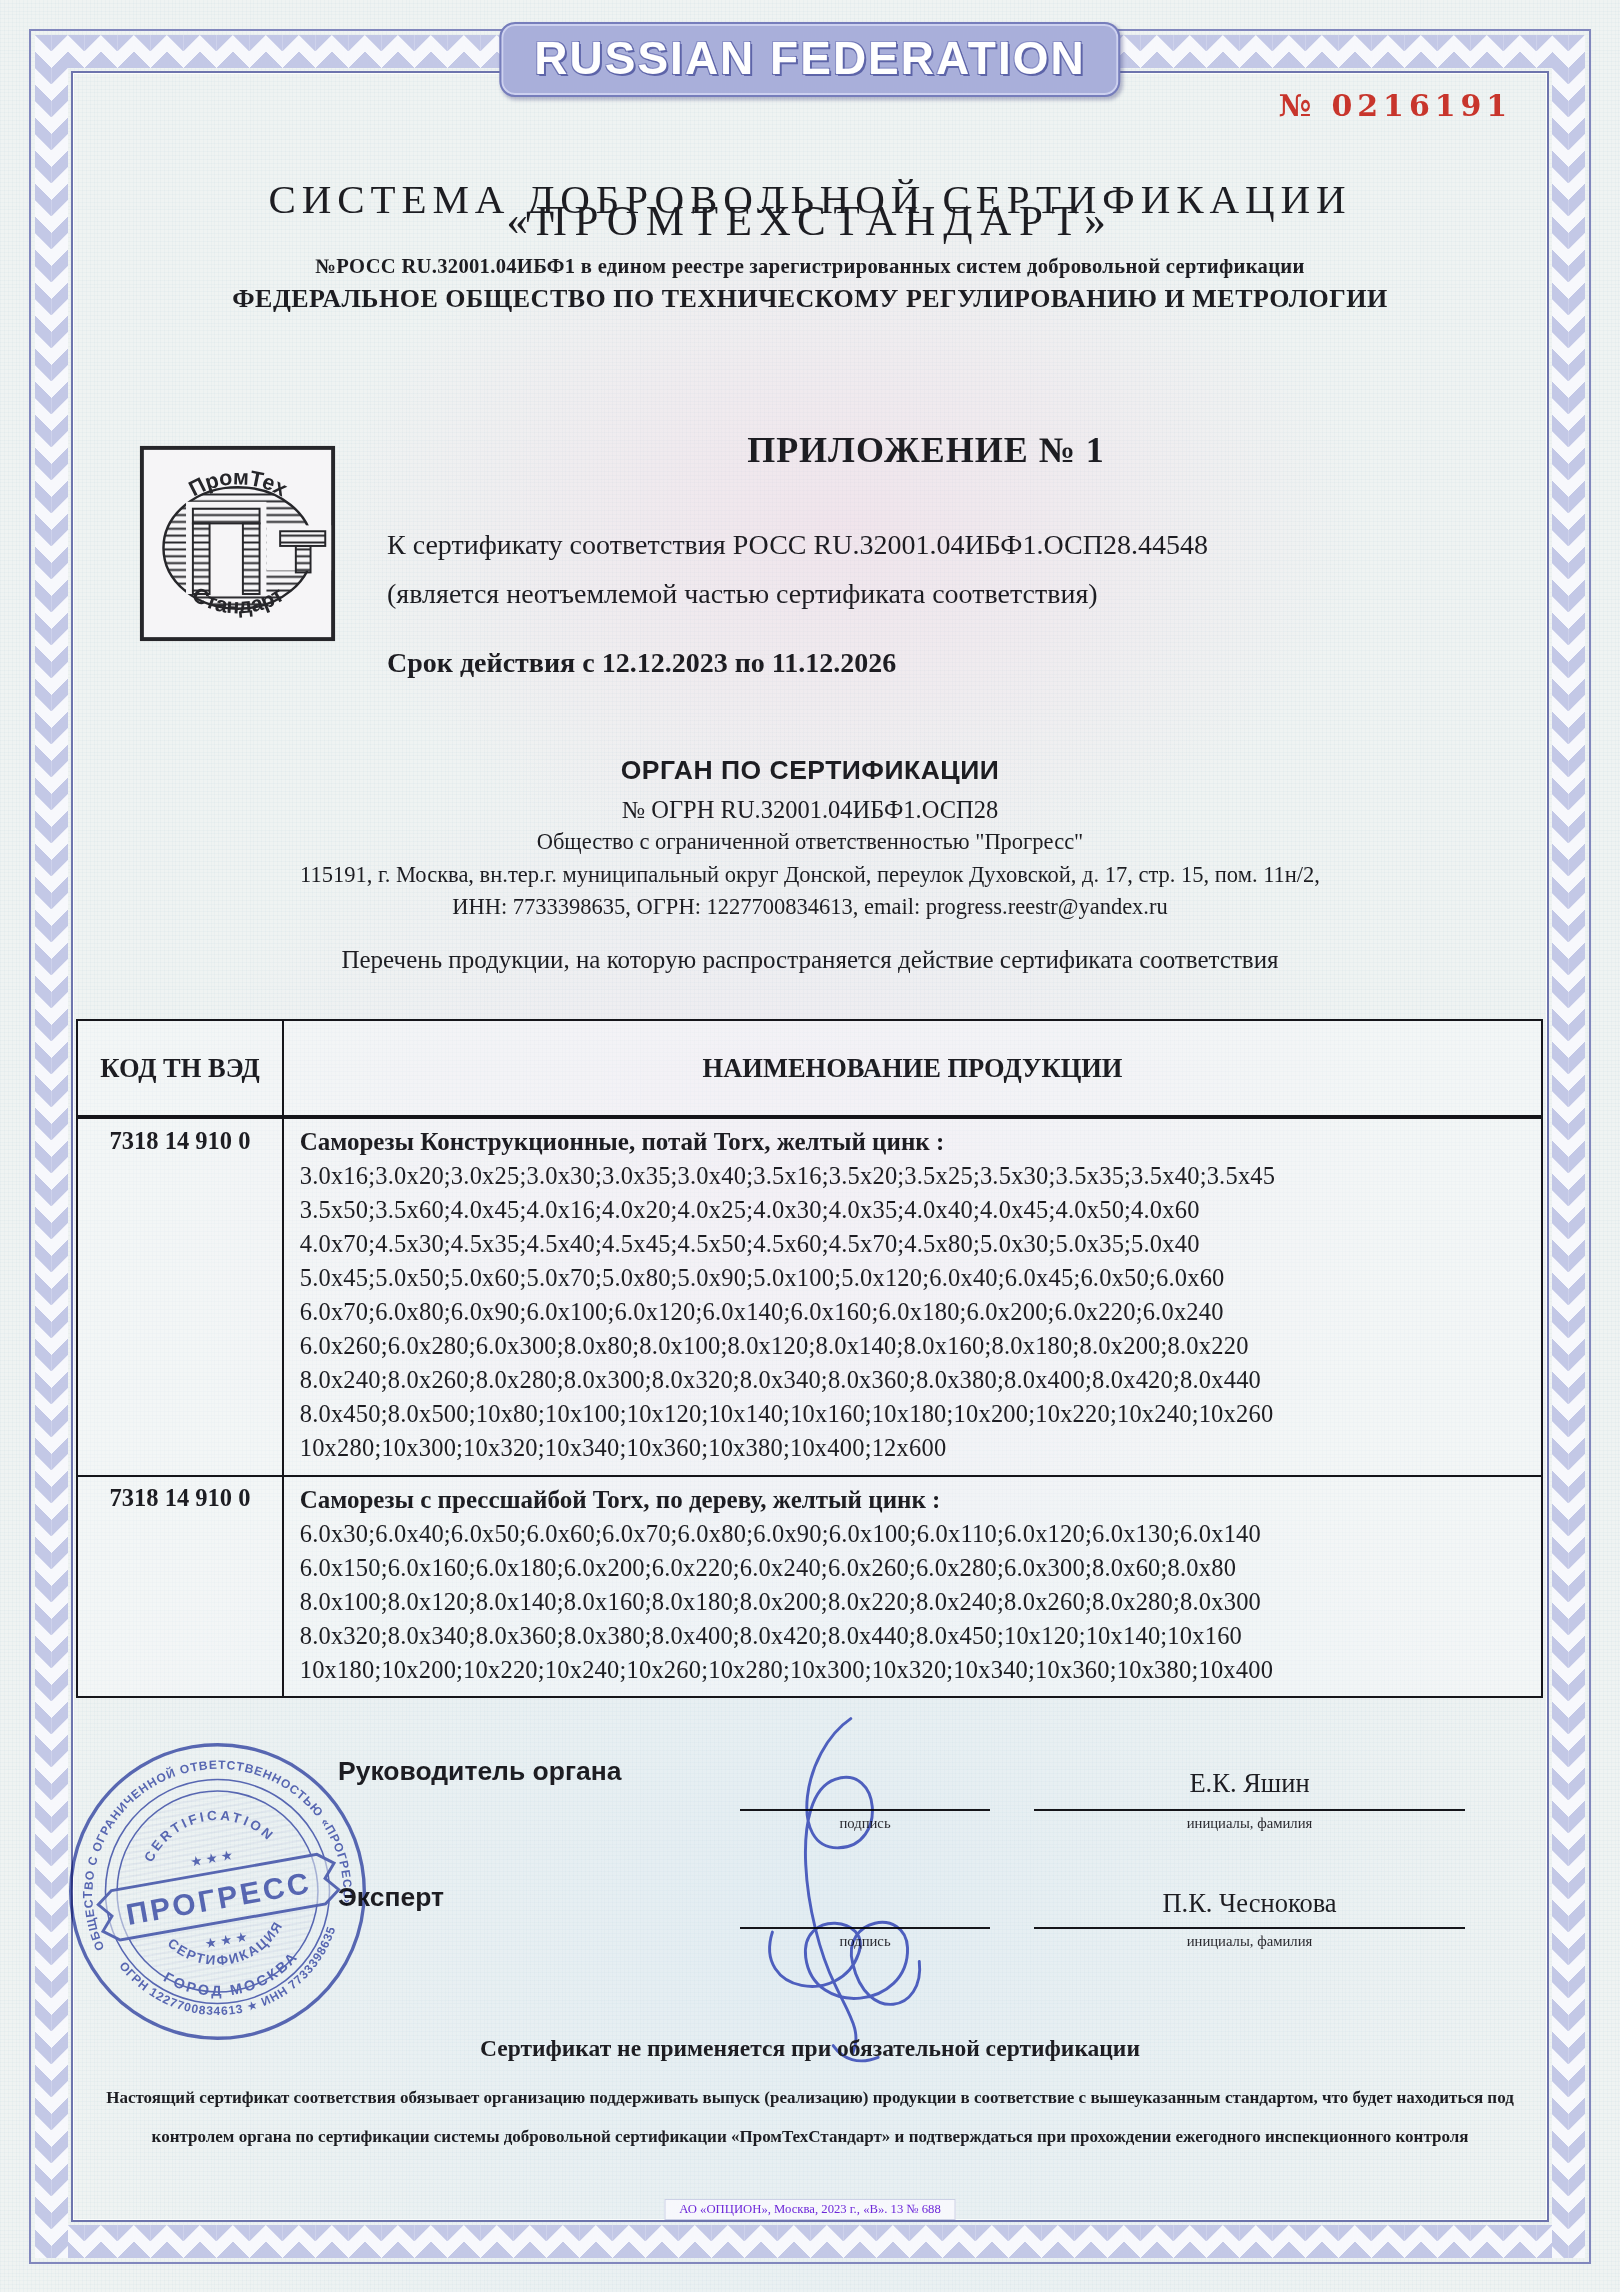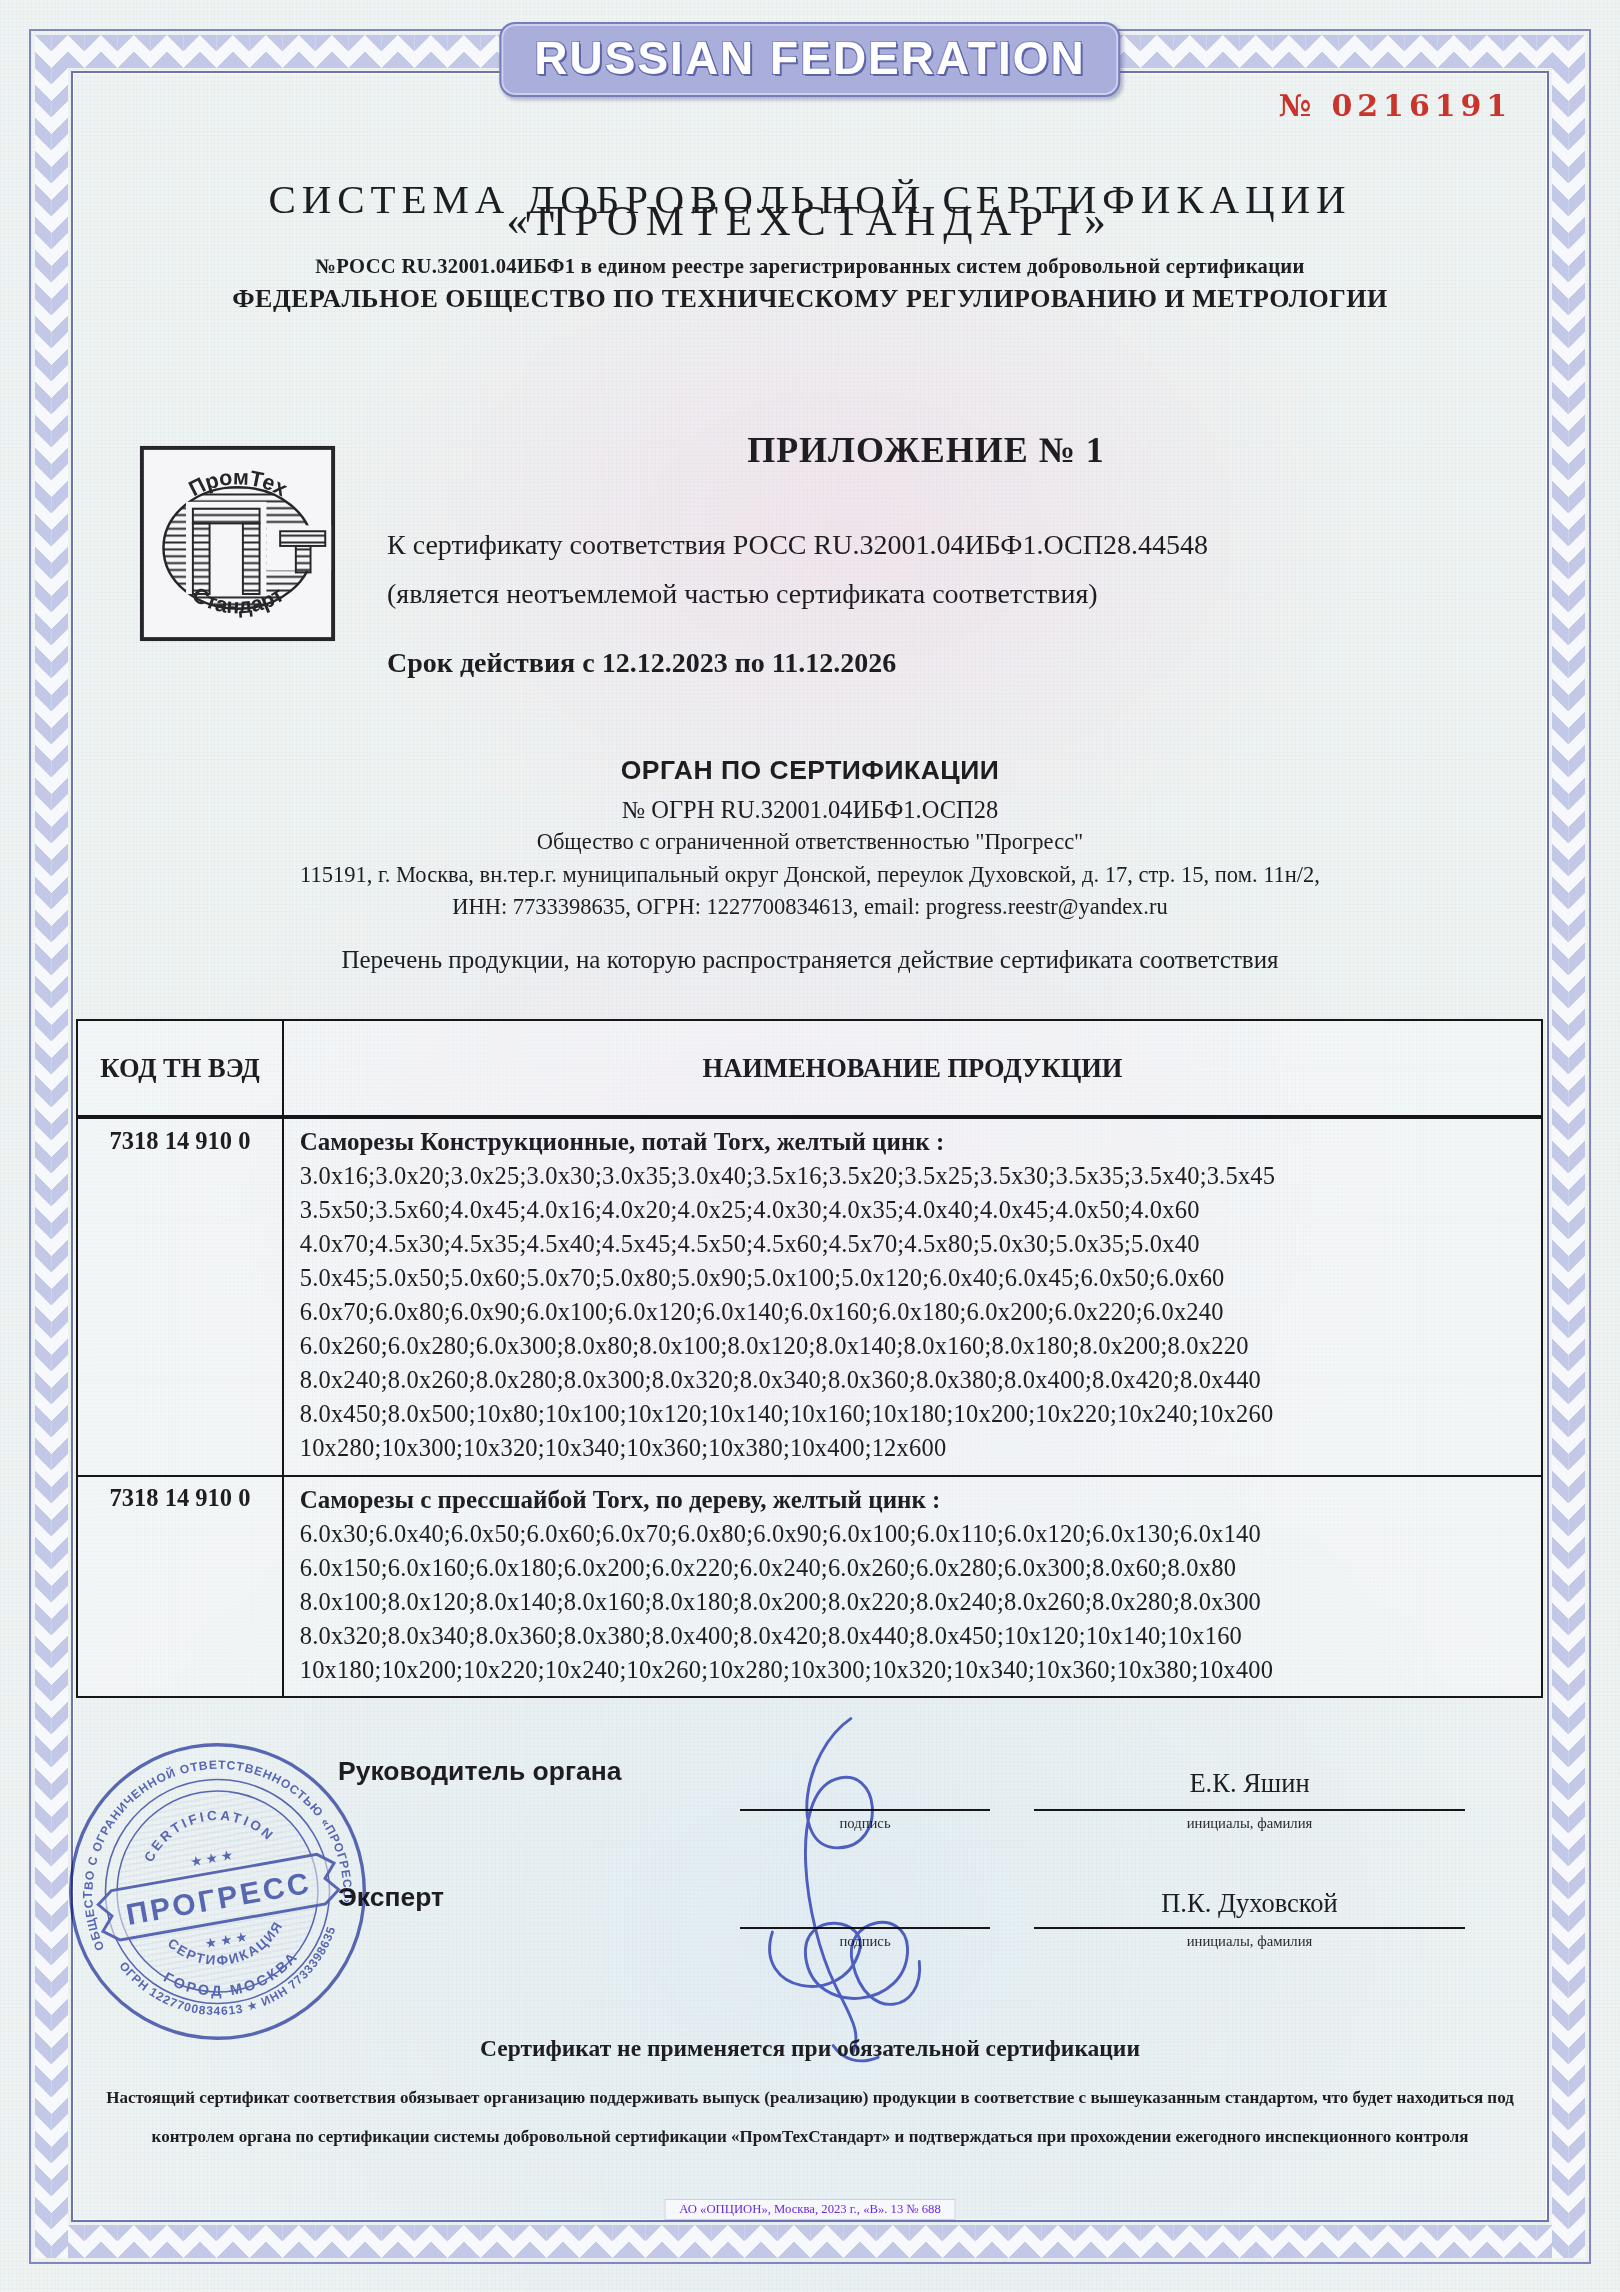--- a/index.html
+++ b/index.html
@@ -204,21 +204,21 @@
   </div>
 
   <div class="abs sig-label head-label">Руководитель органа</div>
   <div class="abs sig-name head-name">Е.К. Яшин</div>
   <div class="abs sig-line line-s1"></div>
   <div class="abs sig-line line-n1"></div>
   <div class="abs cap cap-s1">подпись</div>
   <div class="abs cap cap-n1">инициалы, фамилия</div>
 
   <div class="abs sig-label expert-label">Эксперт</div>
-  <div class="abs sig-name expert-name">П.К. Духовской</div>
+  <div class="abs sig-name expert-name">П.К. Чеснокова</div>
   <div class="abs sig-line line-s2"></div>
   <div class="abs sig-line line-n2"></div>
   <div class="abs cap cap-s2">подпись</div>
   <div class="abs cap cap-n2">инициалы, фамилия</div>
 
   <div class="abs autograph">
     <svg width="353" height="372" viewBox="0 0 360 380">
       <g fill="none" stroke="#3a4cc0" stroke-width="3" stroke-linecap="round" opacity="0.85">
         <path d="M168,18 C118,52 104,152 156,150 C206,148 198,64 152,80 C104,97 120,225 152,290 C166,320 180,338 170,360"></path>
         <path d="M88,236 C68,298 158,312 176,258 C190,220 116,212 122,262 C130,324 228,314 226,252 C224,210 158,222 170,268 C184,330 244,318 238,266"></path>

